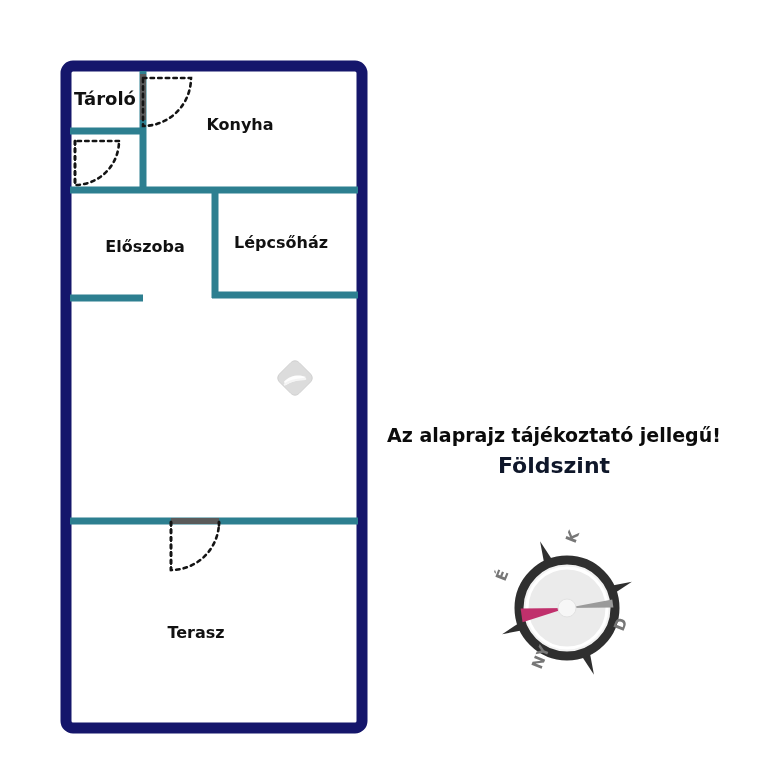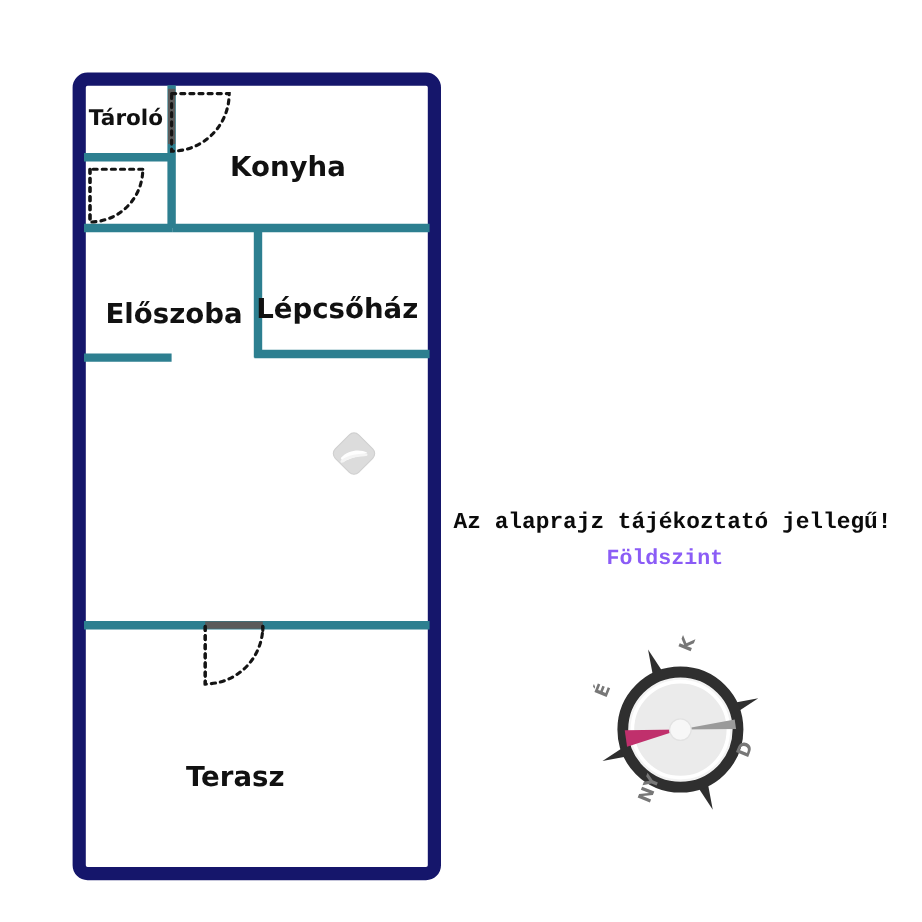--- a/index.html
+++ b/index.html
@@ -32,21 +32,21 @@
 
   .room-label {
     position: absolute;
     font-weight: bold;
     color: #111111;
     white-space: nowrap;
     text-align: center;
     font-family: "DejaVu Sans", "Liberation Sans", sans-serif;
   }
 
-  .room-label.size-lg { font-size: 23px; margin-top: 12px; }
+  .room-label.size-lg { font-size: 16px; }
   .room-label.size-md { font-size: 18px; }
 
   
   #watermark {
     position: absolute;
     left: 272px;
     top: 352px;
     width: 240px;
     height: 52px;
     display: flex;
@@ -71,33 +71,32 @@
     vertical-align: super;
   }
 
   
   #notice-block {
     position: absolute;
     left: 378px;
     top: 420px;
     width: 352px;
     text-align: center;
-    font-family: Liberation Mono, monospace;
   }
   #notice-line1 {
     font-size: 19px;
     font-weight: bold;
     color: #0b0b0b;
     line-height: 30px;
     white-space: nowrap;
   }
   #notice-line2 {
-    font-size: 18px;
+    font-size: 22px;
     font-weight: bold;
-    color: #8b5cf6;
+    color: #0f172a;
     line-height: 32px;
   }
 
   
   #compass {
     position: absolute;
     left: 483px;
     top: 522px;
     width: 168px;
     height: 170px;

